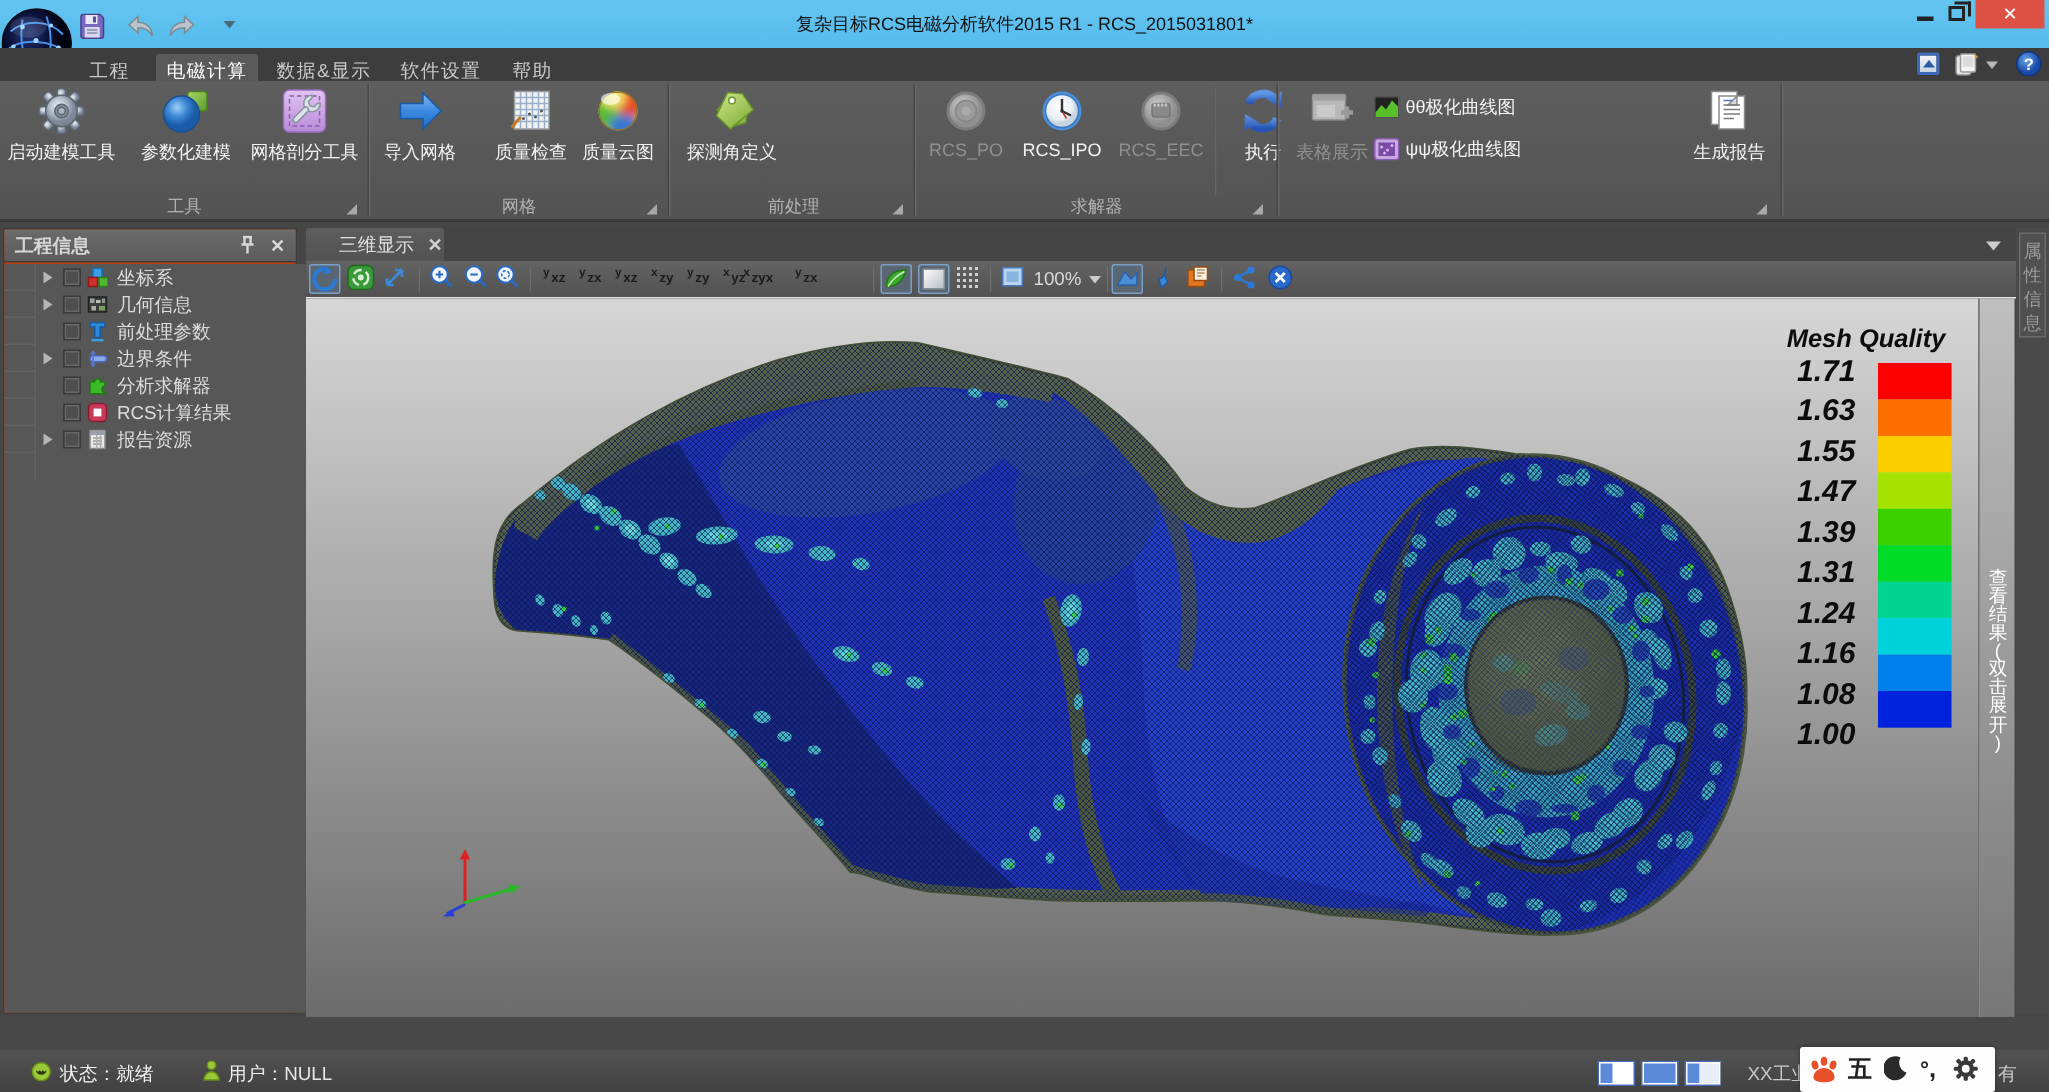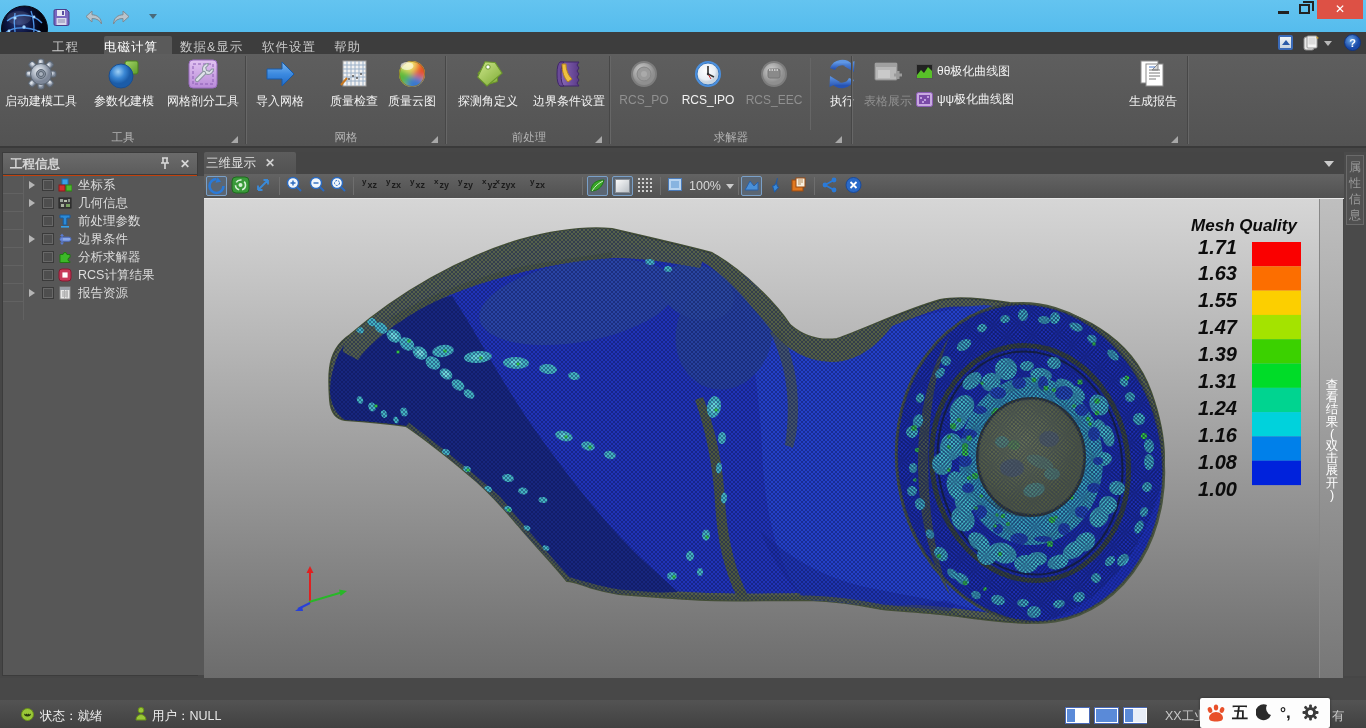--- a/index.html
+++ b/index.html
@@ -8,21 +8,21 @@
 .abs{position:absolute}
 
 #titlebar{position:absolute;left:0;top:0;width:1366px;height:32px;background:linear-gradient(#64c4f0,#55bced)}
 #titlebar .title{position:absolute;left:0;right:0;top:8px;text-align:center;font-size:12px;color:#111}
 #closebtn{position:absolute;right:3px;top:0;width:46px;height:19px;background:#dd5145;color:#fff;text-align:center;font-size:12px;line-height:18px}
 #minbtn{position:absolute;right:77px;top:11px;width:11px;height:3px;background:#222}
 #maxbtn{position:absolute;right:56px;top:4px;width:11px;height:10px;border:2px solid #222;background:transparent}
 #maxbtn:before{content:"";position:absolute;left:2px;top:-5px;width:9px;height:8px;border:2px solid #222;border-bottom:none;border-left:none}
 
 #menubar{position:absolute;left:0;top:32px;width:1366px;height:22px;background:#3d3d3d}
-.mtab{position:absolute;top:4px;height:22px;font-size:12.5px;color:#c9c9c9;line-height:22px;letter-spacing:1px}
+.mtab{position:absolute;top:4px;height:22px;font-size:12.5px;color:#c9c9c9;line-height:22px;text-align:center;letter-spacing:1px}
 .mtab.sel{background:#5a5a5a;color:#fff;height:26px;border-radius:2px 2px 0 0}
 
 #ribbon{position:absolute;left:0;top:54px;width:1366px;height:94px;background:linear-gradient(#5e5e5e,#535353);border-bottom:2px solid #3a3a3a}
 .grp{position:absolute;top:0;height:92px}
 .gsep{position:absolute;top:2px;height:88px;width:2px;border-left:1px solid #474747;border-right:1px solid #676767}
 .glabel{position:absolute;top:76px;height:16px;left:0;right:0;text-align:center;font-size:11.5px;color:#b2b2b2}
 .gtri{position:absolute;top:82px;width:0;height:0;border-left:7px solid transparent;border-bottom:7px solid #a8a8a8}
 .bb{position:absolute;top:2px;text-align:center;color:#f2f2f2;font-size:12px}
 .bb .ic{display:block;margin:2px auto 3px;width:32px;height:32px}
 .bb.dis{color:#909090}
@@ -35,21 +35,21 @@
 #lphead{position:absolute;left:0;top:0;width:194px;height:22px;background:linear-gradient(#6b6b6b,#5c5c5c);border-bottom:1px solid #3c3c3c;color:#d6d6d6;font-size:12.5px;font-weight:bold;line-height:22px;padding-left:7px}
 #lptree{position:absolute;left:0;top:23px;width:224px;bottom:0;background:#575757}
 .trow{position:absolute;left:0;width:194px;height:18px;font-size:12.5px;color:#dcdcdc;line-height:18px}
 .trow .gut{position:absolute;left:0;top:0;width:21px;height:18px;border-right:1px solid #626262;border-bottom:1px solid #626262}
 .trow .arr{position:absolute;left:26px;top:5px;width:0;height:0;border-left:6px solid #b5b5b5;border-top:4px solid transparent;border-bottom:4px solid transparent}
 .trow .cb{position:absolute;left:39px;top:3px;width:12px;height:12px;background:#4e4e4e;border:1px solid #3a3a3a;box-shadow:inset 0 0 0 1px #686868}
 .trow .tic{position:absolute;left:55px;top:2px;width:14px;height:14px}
 .trow .lbl{position:absolute;left:75px;top:0;white-space:nowrap}
 
 #tabrow{position:absolute;left:204px;top:4px;width:1140px;height:22px;background:#454545}
-#vtab{position:absolute;left:0;top:0;width:92px;height:22px;background:linear-gradient(#5d5d5d,#525252);color:#e0e0e0;font-size:12.5px;line-height:22px;padding-left:2px;border-radius:2px 2px 0 0}
+#vtab{position:absolute;left:0;top:0;width:92px;height:22px;background:linear-gradient(#5d5d5d,#525252);color:#e0e0e0;font-size:12.5px;line-height:22px;padding-left:22px;border-radius:2px 2px 0 0}
 #vtab .x{margin-left:9px;color:#d0d0d0;font-weight:bold;font-size:12px}
 #tabdd{position:absolute;right:10px;top:9px;width:0;height:0;border-left:5px solid transparent;border-right:5px solid transparent;border-top:6px solid #ccc}
 
 #vtoolbar{position:absolute;left:204px;top:26px;width:1140px;height:25px;background:linear-gradient(#636363,#515151);border-bottom:1px solid #e8e8e8}
 .ti{position:absolute;top:2px;width:21px;height:20px}
 .tsep{position:absolute;top:3px;height:18px;width:1px;background:#454545;border-right:1px solid #6e6e6e}
 .tisel{background:#5b6673;border:1px solid #7aa0c8;border-radius:2px}
 .axv{font-size:9px;color:#1c1c1c;text-align:center;line-height:18px;font-weight:bold;letter-spacing:0}
 .axv i{font-style:normal;display:inline-block;transform:translateY(-4px);font-size:8px;margin-right:1px}
 
@@ -64,20 +64,21 @@
 #msgband{position:absolute;left:0;top:678px;width:1366px;height:22px;background:#4c4c4c}
 #msgtab{position:absolute;left:12px;top:5px;width:80px;height:17px;background:#565656;border:1px solid #6e6e6e;border-bottom:none;color:#9d9d9d;font-size:12px;text-align:center;line-height:16px}
 
 #statusbar{position:absolute;left:0;top:700px;width:1366px;height:28px;background:linear-gradient(#535353,#414141);color:#f0f0f0;font-size:12.5px}
 </style>
 </head>
 <body>
 <div id="app">
 
   <div id="titlebar">
+    <div class="title">复杂目标RCS电磁分析软件2015 R1 - RCS_2015031801*</div>
     <div id="tbicons">
       <svg class="abs" style="left:53px;top:9px" width="17" height="17" viewBox="0 0 17 17">
           <path d="M1 2 a1.5 1.5 0 0 1 1.5-1.5 h11 L16 3 v12 a1.5 1.5 0 0 1-1.5 1.5 h-12 A1.5 1.5 0 0 1 1 15z" fill="#7a68c0" stroke="#4a3e88"></path>
           <rect x="4" y="1" width="8" height="6" fill="#e8e8f4"></rect>
           <rect x="9" y="2" width="2" height="4" fill="#5a4ea0"></rect>
           <rect x="3.5" y="9" width="10" height="7" fill="#d8d8ec"></rect>
           <path d="M5 11 h7 M5 13 h7" stroke="#8a8ab0"></path>
         </svg>
       <svg class="abs" style="left:84px;top:10px" width="19" height="15" viewBox="0 0 19 15">
           <path d="M8 1 L2 6.5 8 12 8 8.5 C13 8.5 16 10.5 17.5 14 17.5 8 13 4.8 8 4.8z" fill="#b9c4cc" stroke="#7e8a93"></path>
@@ -280,33 +281,20 @@
                 <stop offset="100%" stop-color="#7aa832"></stop>
               </linearGradient>
             </defs>
             <g transform="rotate(40 16 16)">
               <path d="M8 10 h16 l4 6 -4 6 h-16 z" fill="url(#tg)" stroke="#6a9228" transform="rotate(0)"></path>
             </g>
             <path d="M12 4 l10 0 8 10 -14 14 -10 -8 z" fill="url(#tg)" stroke="#69962a" transform="rotate(5 16 16)"></path>
             <circle cx="16" cy="9" r="2.2" fill="#fff" stroke="#69962a"></circle>
           </svg>
         探测角定义</div>
-      <div class="bb" style="left:82px;width:78px">
-        <svg class="ic" viewBox="0 0 32 32">
-            <defs>
-              <linearGradient id="bk" x1="0" y1="0" x2="1" y2="0">
-                <stop offset="0%" stop-color="#8a6ab8"></stop>
-                <stop offset="100%" stop-color="#5a3a88"></stop>
-              </linearGradient>
-            </defs>
-            <path d="M7 4 h19 l-2 3 2 3 -2 3 2 3 -2 3 2 3 -2 3 2 3 h-19 z" fill="url(#bk)" stroke="#40276a"></path>
-            <path d="M7 4 q-3 2 -3 12 q0 10 3 12 l4 0 q-3 -2 -3 -12 q0 -10 3 -12z" fill="#6a4a98" stroke="#40276a"></path>
-            <path d="M9 6 c0 8 2 14 6 18 l4 -3 c-4 -4 -6 -9 -6 -15z" fill="#f0c040" stroke="#b08020"></path>
-          </svg>
-        边界条件设置</div>
       <div class="glabel">前处理</div>
         <div class="gtri" style="left:147px"></div>
     </div>
     <div class="gsep" style="left:609px"></div>
 
     <div class="grp" style="left:612px;width:238px">
       <div class="bb dis" style="left:4px;width:56px">
         <svg class="ic" viewBox="0 0 32 32">
             <defs>
               <radialGradient id="gy1" cx="40%" cy="35%">

